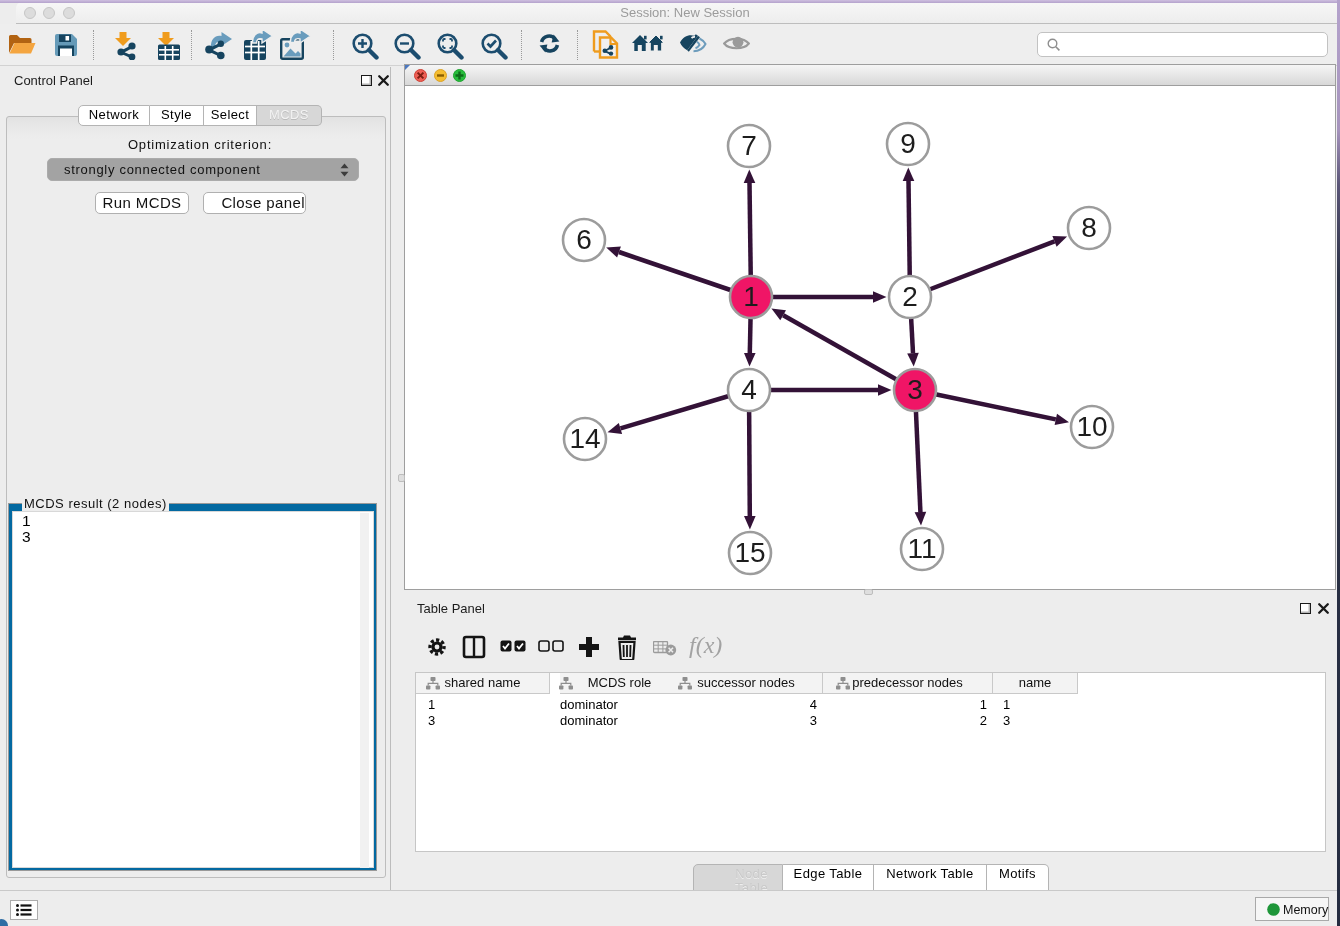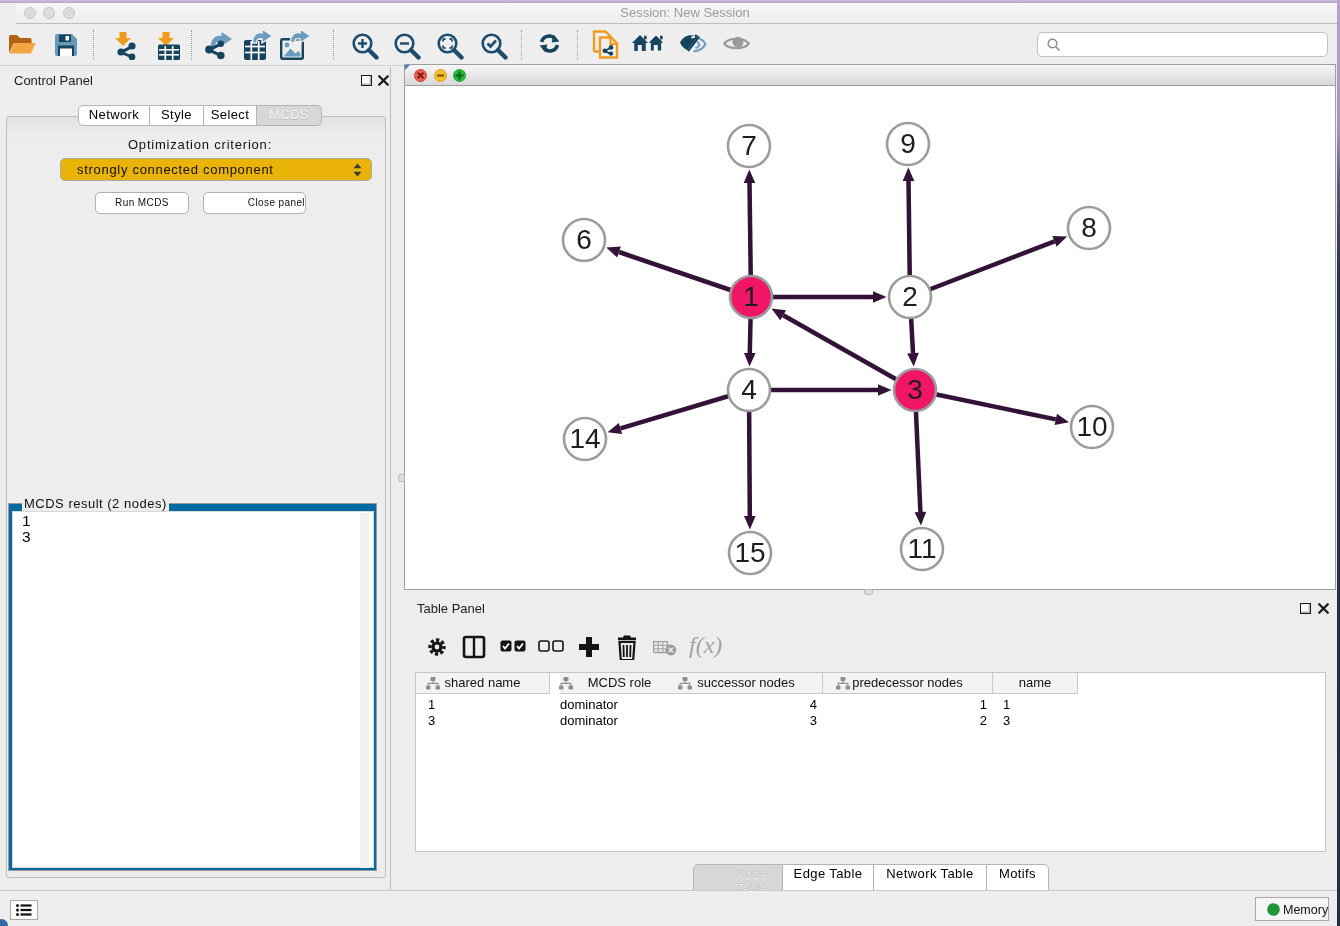--- a/index.html
+++ b/index.html
@@ -24,22 +24,22 @@
 #cp-title { left:14px; top:6px; font-size:13px; color:#1c1c1c; }
 .winbtn-sq { width:11px; height:11px; border:1.8px solid #1a1a1a; background:#fff; box-shadow:inset -1.5px -1.5px 0 #b5b5b5; }
 .tabs { position:absolute; display:flex; font-size:13px; letter-spacing:0.4px; }
 .tab { background:#fff; border:1px solid #b4b4b4; border-left:none; padding:2px 0 3px 0; text-align:center; color:#000; line-height:14px; }
 .tab.first { border-left:1px solid #b4b4b4; border-radius:5px 0 0 5px; }
 .tab.last { border-radius:0 5px 5px 0; }
 .tab.sel { background:#d7d7d7; color:#f3f3f3; text-shadow:0 1px 0 #bbb; }
 #cp-tabs { left:78px; top:30px;margin-top:8px; }
 #cp-box { left:6px; top:49px; width:380px; height:762px; border:1px solid #bdbdbd; border-radius:3px; background:linear-gradient(#e2e2e2 0px, #eaeaea 14px, #ededed 22px); }
 #opt-label { left:10px; top:70px; width:380px; text-align:center; font-size:13px; letter-spacing:0.8px; color:#111; }
-#opt-select { left:60px; top:91px; width:312px; height:23px; background:#eab308; border:1px solid #ababab; border-radius:5px; font-size:13px; letter-spacing:0.7px; color:#111; line-height:21px; padding-left:16px; }
-.btn { position:absolute; height:22px; background:#fff; border:1px solid #b0b0b0; border-radius:5px; font-size:10px; letter-spacing:0.4px; color:#111; text-align:center; line-height:20px; }
+#opt-select { left:47px; top:91px; width:312px; height:23px; background:#a3a3a3; border:1px solid #ababab; border-radius:5px; font-size:13px; letter-spacing:0.7px; color:#111; line-height:21px; padding-left:16px; }
+.btn { position:absolute; height:22px; background:#fff; border:1px solid #b0b0b0; border-radius:5px; font-size:15px; letter-spacing:0.4px; color:#111; text-align:center; line-height:20px; }
 #fieldset { left:8px; top:436px; width:369px; height:368px; border:1px solid #999; background:#0369a1; }
 #fs-legend { position:absolute; left:13px; top:-8px; background:#ededed; font-size:13px; letter-spacing:0.5px; color:#111; padding:0 2px; }
 #fs-inner { position:absolute; left:3px; top:7px; width:362px; height:357px; background:#fff; border:1px solid #d8d8d8; }
 #fs-scroll { position:absolute; right:4px; top:1px; width:9px; height:355px; background:#f1f1f1; }
 #fs-text { position:absolute; left:9px; top:1px; font-size:15.5px; color:#000; line-height:16.2px; }
 
 #sccwin { left:404px; top:64px; width:932px; height:526px; border:1px solid #9e9e9e; background:#fff; }
 #scc-titlebar { position:absolute; left:0; top:0; width:930px; height:21px; background:linear-gradient(#f6f6f6,#d8d8d8); border-bottom:1px solid #9e9e9e; }
 .mtl { position:absolute; top:4px; width:13px; height:13px; border-radius:50%; }
 .mtl svg { display:block; }

